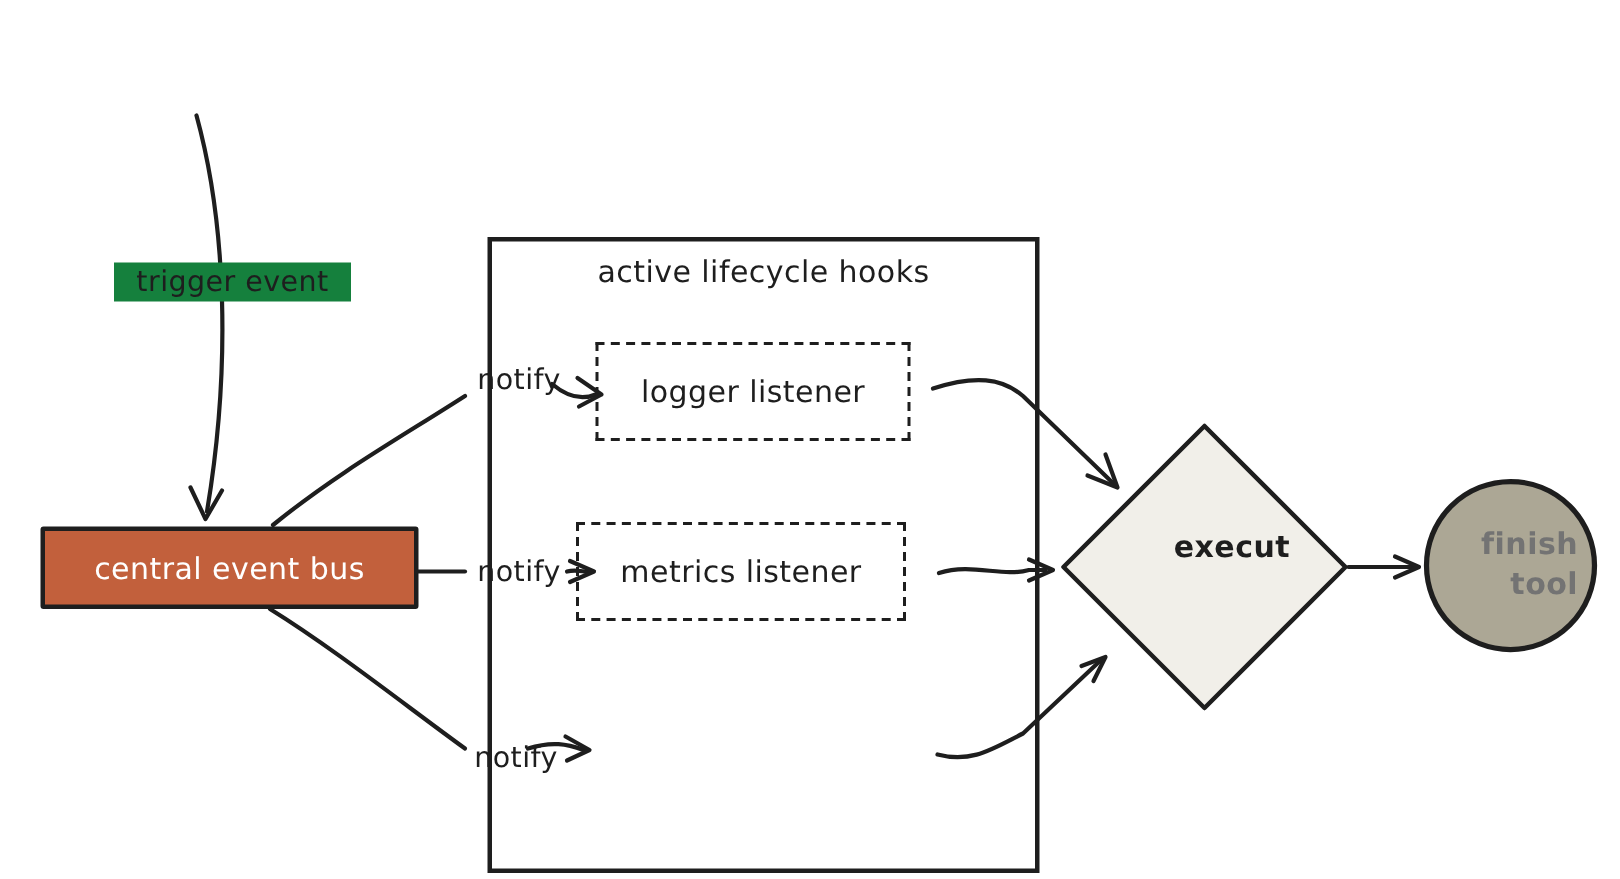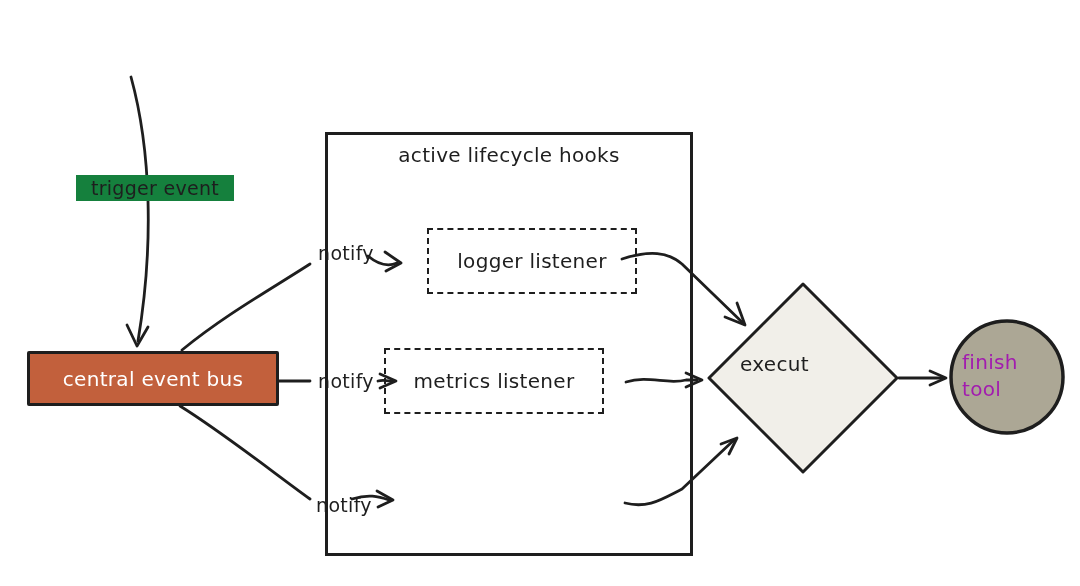--- a/index.html
+++ b/index.html
@@ -25,30 +25,30 @@
     position:absolute;top:8px;left:0;width:100%;text-align:center;font-size:20px;letter-spacing:0.3px;
   }
   .dashed{
     background:transparent;border:2.5px dashed var(--stroke,#1e1e1e);
   }
   .edge-label{
     position:absolute;z-index:3;text-align:center;font-size:19px;letter-spacing:0.3px;line-height:26px;
   }
   .edge-label.bg{background:#15803d;padding:0 3px;}
   .shape-text{
-    position:absolute;z-index:3;text-align:left;font-size:20px;line-height:27px;letter-spacing:0.3px;
+    position:absolute;z-index:3;text-align:right;font-size:20px;line-height:27px;letter-spacing:0.3px;font-weight:bold;
   }
-  .shape-text.light{color:#a21caf;}
+  .shape-text.light{color:#737373;}
 </style>
 </head>
 <body>
 
 <div class="canvas">
 
-  <div class="group" style="left:325px;top:132px;width:368px;height:424px;padding-left:24px;">
+  <div class="group" style="left:325px;top:158px;width:368px;height:424px;padding-left:24px;">
     <div class="group-title">active lifecycle hooks</div>
   </div>
 
   <svg width="1080" height="586" viewBox="0 0 1080 586">
 
     <path class="edge" d="M 131 77 C 151 150 154 245 138 341"></path>
     <path class="edge" d="M 127 325 L 137 346 L 148 327"></path>
 
     <path class="edge" d="M 182 350 C 225 315 268 291 310 264"></path>
     <path class="edge" d="M 368 256 C 380 266 390 266 397 263"></path>
@@ -77,21 +77,21 @@
     <polygon class="shape-diamond" points="803,284 897,378 803,472 709,378"></polygon>
 
     <circle class="shape-circle" cx="1007" cy="377" r="56"></circle>
   </svg>
 
 
   <div class="node bus" style="left:10px;top:351px;width:252px;height:55px;">
     <span>central event bus</span>
   </div>
 
-  <div class="node dashed" style="left:427px;top:228px;width:210px;height:66px;">
+  <div class="node dashed" style="left:397px;top:228px;width:210px;height:66px;">
     <span>logger listener</span>
   </div>
 
   <div class="node dashed" style="left:384px;top:348px;width:220px;height:66px;">
     <span>metrics listener</span>
   </div>
 
 
   <div class="edge-label bg" style="left:76px;top:175px;width:152px;">trigger event</div>
 

